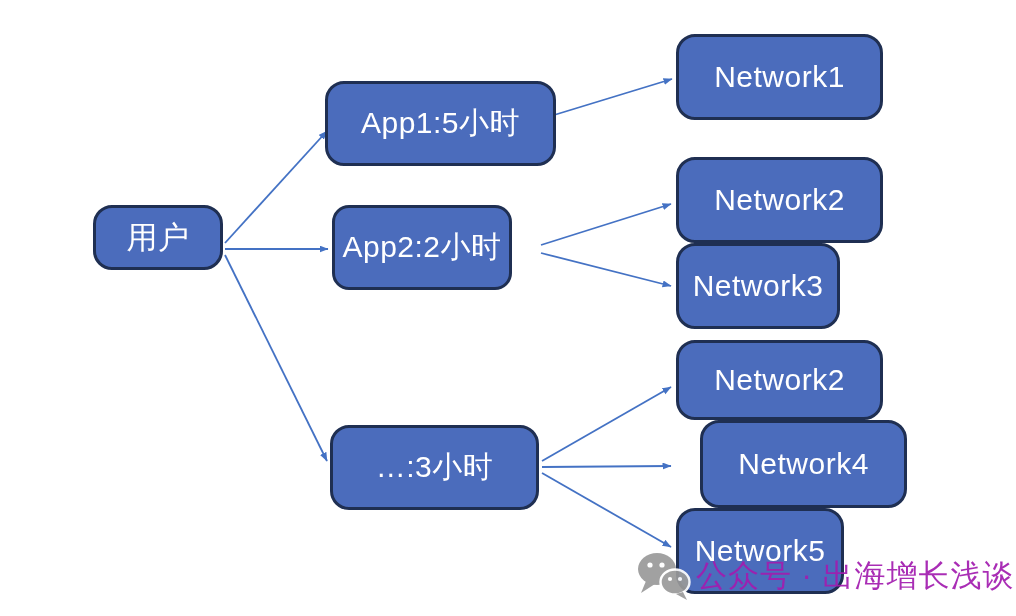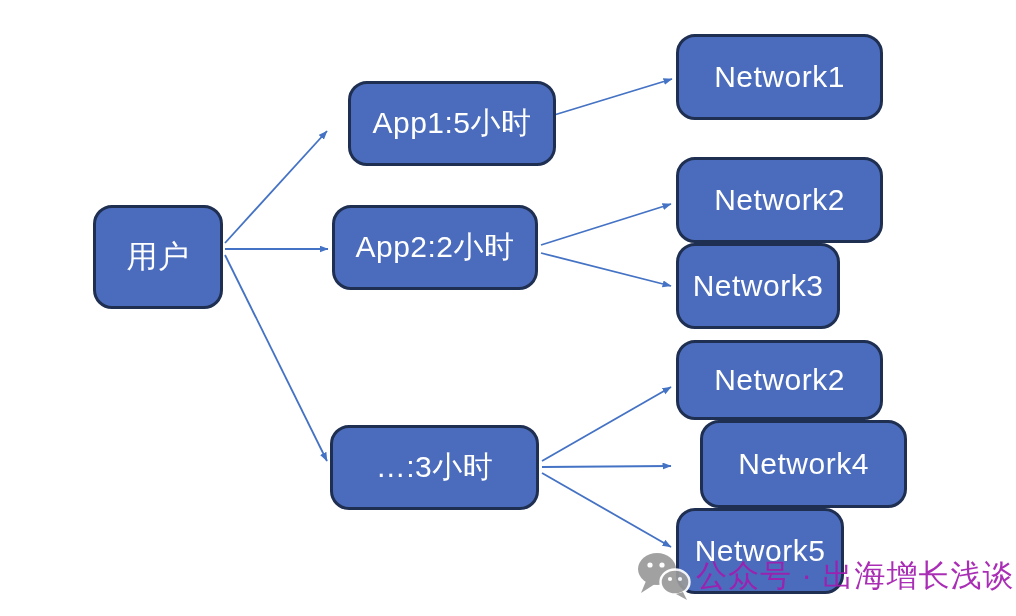--- a/index.html
+++ b/index.html
@@ -10,23 +10,23 @@
     box-sizing:border-box;
     background:#4b6cbc;
     border:3px solid #1f2f52;
     border-radius:19px;
     color:#ffffff;
     display:flex;align-items:center;justify-content:center;
     font-size:30px;
     letter-spacing:0.5px;
     z-index:2;
   }
-  .node-user {left:93px;  top:205px; width:130px; height:104px; font-size:31px;}
-  .node-app1 {left:348px; top:81px;  width:208px; height:85px;}
-  .node-app2 {left:332px; top:205px; width:206px; height:85px;}
+  .node-user {left:93px;  top:205px; width:130px; height:65px; font-size:31px;}
+  .node-app1 {left:325px; top:81px;  width:231px; height:85px;}
+  .node-app2 {left:332px; top:205px; width:180px; height:85px;border-radius:17px;}
   .node-app3 {left:330px; top:425px; width:209px; height:85px;}
   .node-net1 {left:676px; top:34px;  width:207px; height:86px;}
   .node-net2a{left:676px; top:157px; width:207px; height:86px;}
   .node-net3 {left:676px; top:243px; width:164px; height:86px;}
   .node-net2b{left:676px; top:340px; width:207px; height:80px;}
   .node-net4 {left:700px; top:420px; width:207px; height:88px;}
   .node-net5 {left:676px; top:508px; width:168px; height:86px;}
   #edges{position:absolute;left:0;top:0;width:1016px;height:616px;z-index:1;}
   #edges line{stroke:#4472c4;stroke-width:1.8;}
   .watermark{

